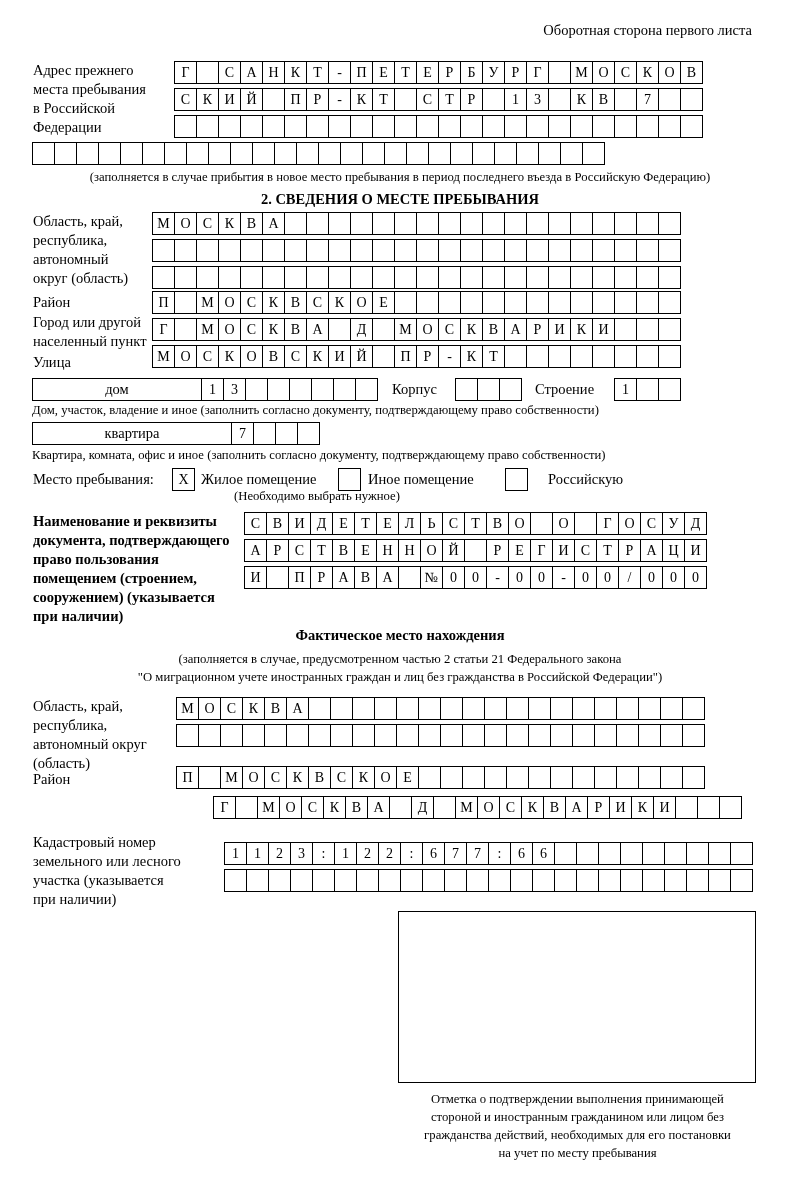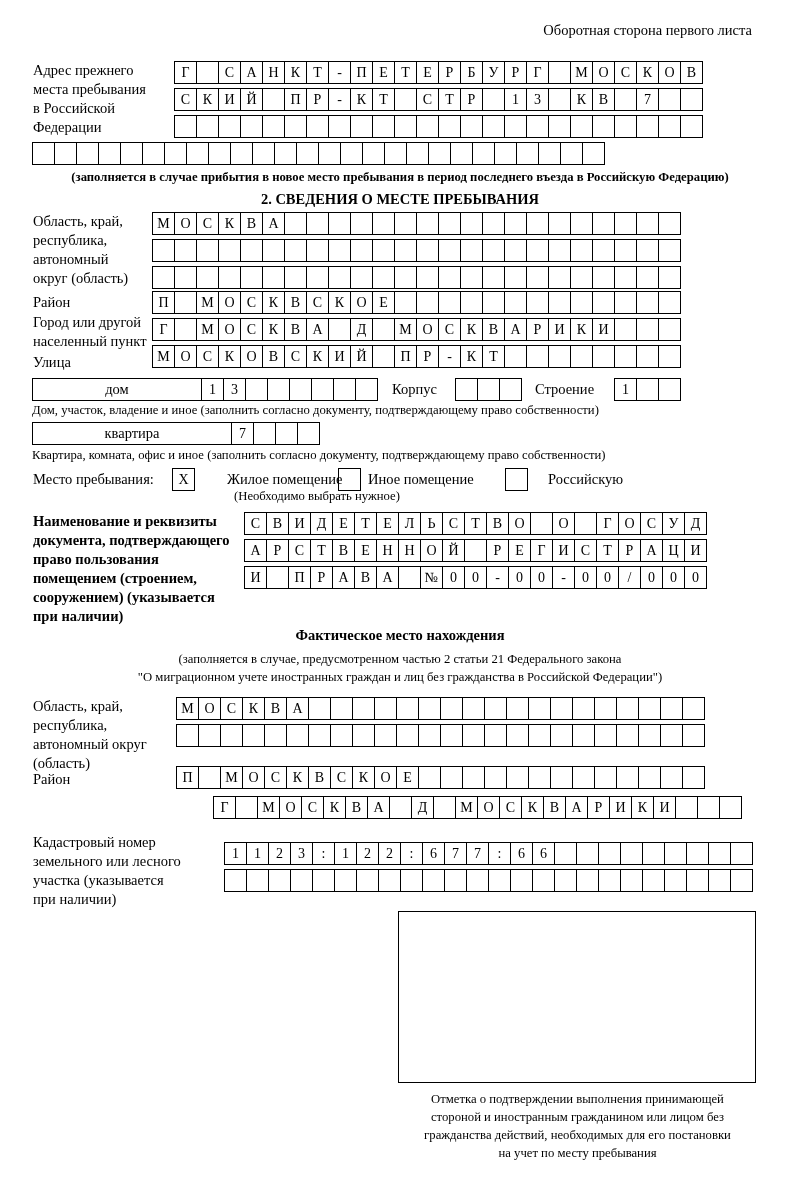--- a/index.html
+++ b/index.html
@@ -179,21 +179,21 @@
       <div class="cell"></div>
       <div class="cell"></div>
       <div class="cell"></div>
       <div class="cell"></div>
       <div class="cell"></div>
       <div class="cell"></div>
       <div class="cell"></div>
       <div class="cell"></div>
     </div>
 
-  <div class="abs small ctr" style="left:30px; top:170px; width:740px;font-weight:bold;">(заполняется в случае прибытия в новое место пребывания в период последнего въезда в Российскую Федерацию)</div>
+  <div class="abs small ctr" style="left:30px; top:170px; width:740px;">(заполняется в случае прибытия в новое место пребывания в период последнего въезда в Российскую Федерацию)</div>
 
   <div class="abs bold ctr" style="left:30px; top:191px; width:740px; font-size:14.5px;">2. СВЕДЕНИЯ О МЕСТЕ ПРЕБЫВАНИЯ</div>
 
   <div class="abs lbl" style="left:33px; top:212px; width:150px;">Область, край,
 республика,
 автономный
 округ (область)</div>
   <div class="cellrow" id="s2-region-0" style="left:152px; top:212px;">
       <div class="cell">М</div>
       <div class="cell">О</div>
@@ -389,21 +389,21 @@
       <div class="cell">7</div>
       <div class="cell"></div>
       <div class="cell"></div>
       <div class="cell"></div>
     </div>
 
   <div class="abs small" style="left:32px; top:448px; width:740px;">Квартира, комната, офис и иное (заполнить согласно документу, подтверждающему право собственности)</div>
 
   <div class="abs inline-lbl" style="left:33px; top:468px;">Место пребывания:</div>
   <div class="abs cell" style="left:172px; top:468px;">X</div>
-  <div class="abs inline-lbl" style="left:201px; top:468px;margin-left:26px;">Жилое помещение</div>
+  <div class="abs inline-lbl" style="left:201px; top:468px;">Жилое помещение</div>
   <div class="abs cell" style="left:338px; top:468px;"></div>
   <div class="abs inline-lbl" style="left:368px; top:468px;">Иное помещение</div>
   <div class="abs cell" style="left:505px; top:468px;"></div>
   <div class="abs inline-lbl" style="left:548px; top:468px;">Российскую</div>
   <div class="abs small" style="left:234px; top:489px;">(Необходимо выбрать нужное)</div>
 
   <div class="abs lbl" style="left:33px; top:512px; width:210px;font-weight:bold;">Наименование и реквизиты
 документа, подтверждающего
 право пользования
 помещением (строением,

